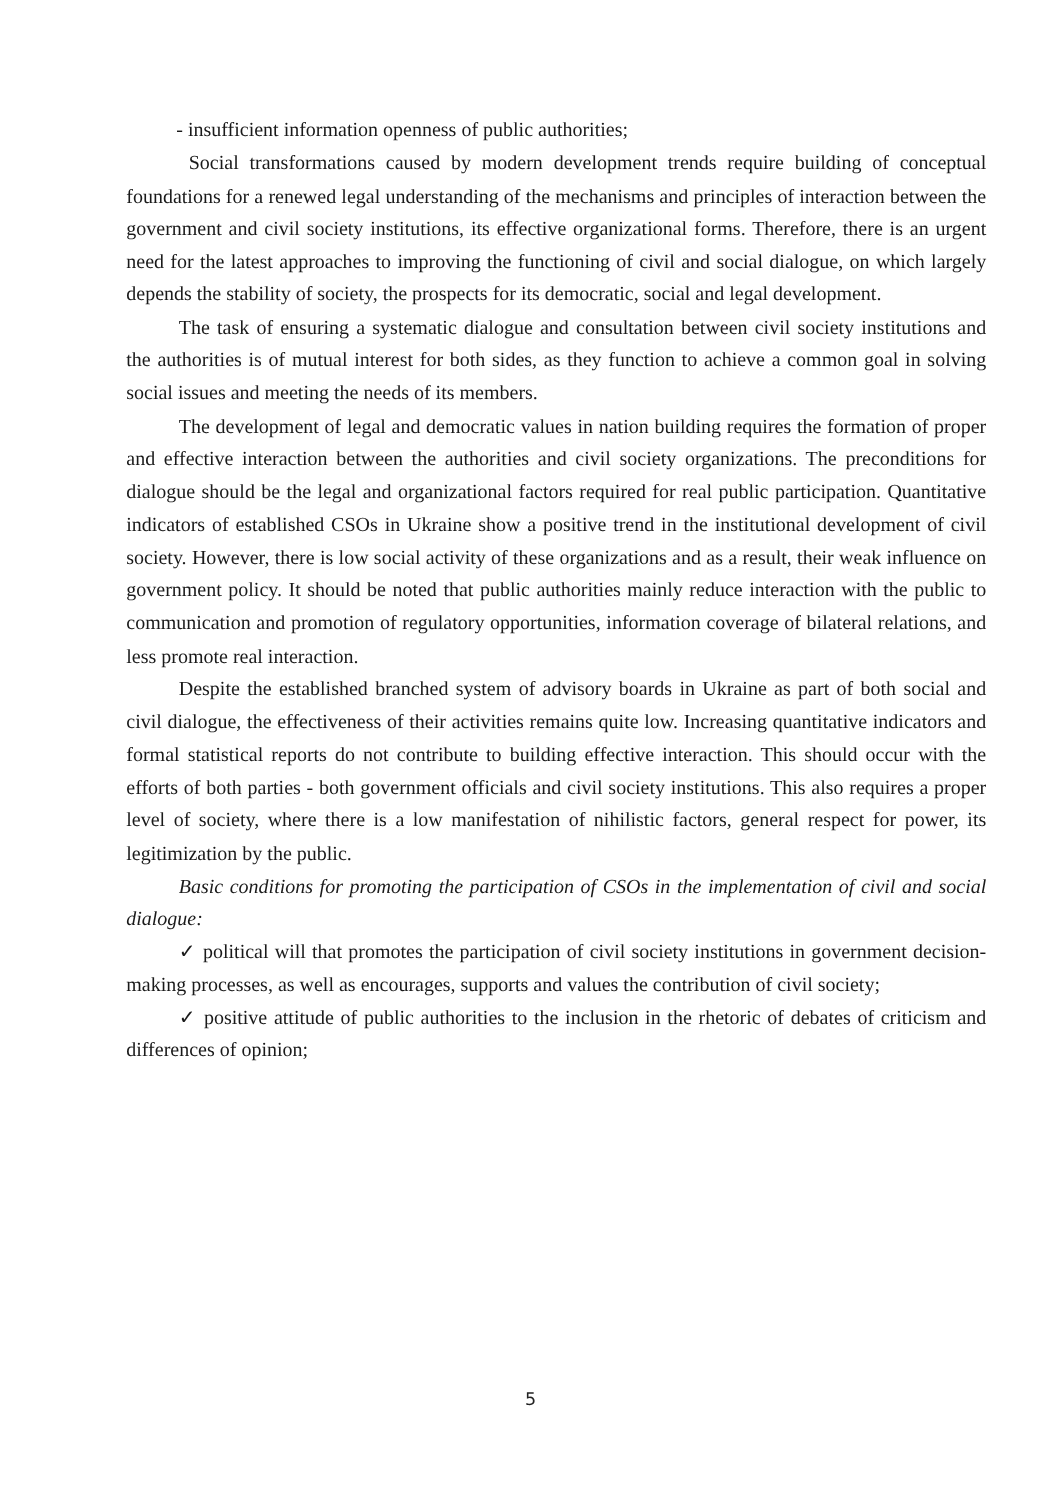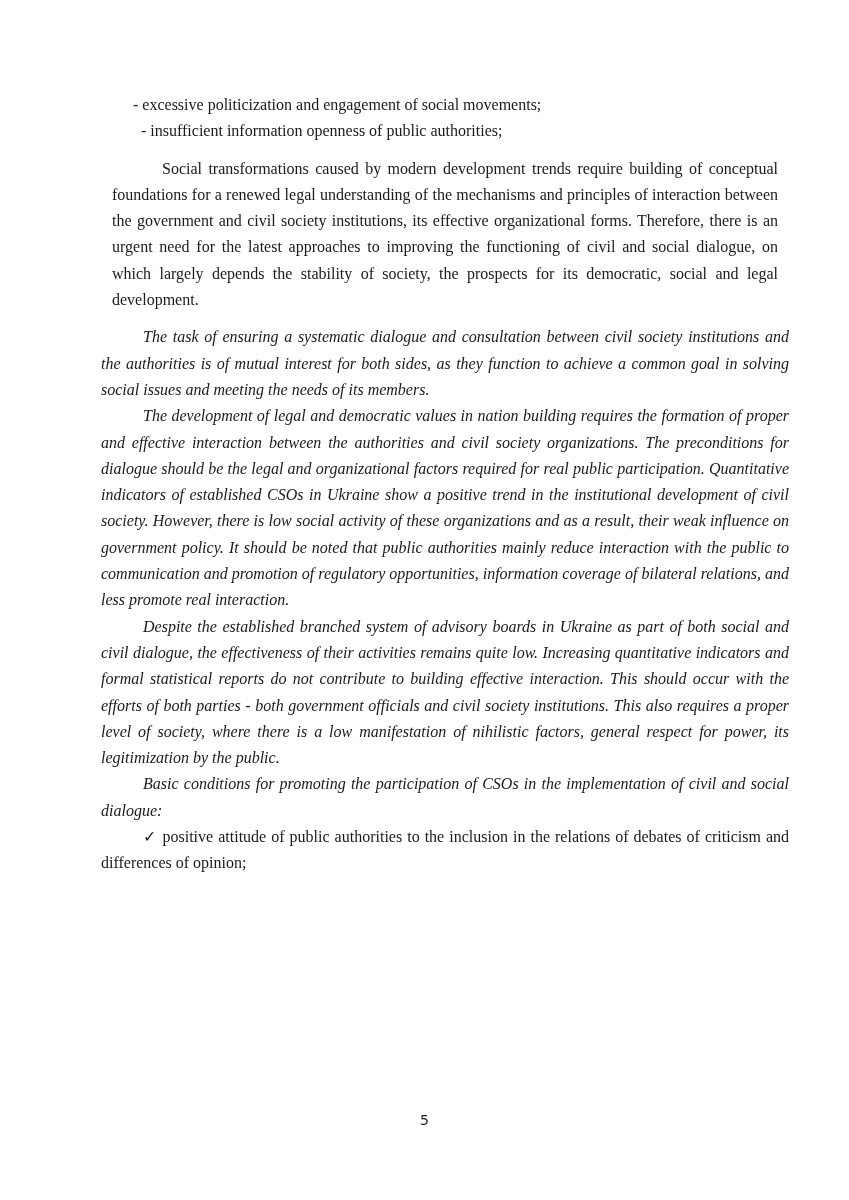--- a/index.html
+++ b/index.html
@@ -3,43 +3,43 @@
 <meta charset="utf-8">
 <style>
   html, body { margin: 0; padding: 0; background: #ffffff; }
   body { width: 849px; height: 1200px; position: relative; overflow: hidden; }
   .page {
     position: absolute; left: 101px; top: 92px; width: 688px;
     font-family: "Liberation Serif", "DejaVu Serif", serif;
     font-size: 16px; line-height: 26.3px; color: #1a1a1a;
     text-align: justify;
   }
-  .p { margin: 0; text-indent: 42px; font-style: italic; }
+  .p { margin: 0; text-indent: 42px; }
   .dash1 { margin: 0; text-indent: 32px; text-align: left; }
   .dash2 { margin: 0; text-indent: 40px; text-align: left; }
   .dash3 { margin: 0; text-indent: 40px; }
-  .p-social { margin: 11px; text-indent: 50px; }
+  .p-social { margin: 0; text-indent: 50px; }
   .italic { font-style: italic; }
   .check { margin: 0; text-indent: 42px; }
   .check-icon { display: inline; }
   .page-number {
     position: absolute; top: 1112px; left: 0; width: 849px; text-align: center;
     font-family: "DejaVu Sans", sans-serif; font-size: 14px; color: #222;
   }
 </style>
 </head>
 <body>
 
 <div class="page">
-  <p class="dash1">- excessive politicization and engagement of social movements;</p>
   <p class="dash2">- insufficient information openness of public authorities;</p>
 
   <p class="p-social">Social transformations caused by modern development trends require building of conceptual foundations for a renewed legal understanding of the mechanisms and principles of interaction between the government and civil society institutions, its effective organizational forms. Therefore, there is an urgent need for the latest approaches to improving the functioning of civil and social dialogue, on which largely depends the stability of society, the prospects for its democratic, social and legal development.</p>
   <p class="p">The task of ensuring a systematic dialogue and consultation between civil society institutions and the authorities is of mutual interest for both sides, as they function to achieve a common goal in solving social issues and meeting the needs of its members.</p>
   <p class="p">The development of legal and democratic values in nation building requires the formation of proper and effective interaction between the authorities and civil society organizations. The preconditions for dialogue should be the legal and organizational factors required for real public participation. Quantitative indicators of established CSOs in Ukraine show a positive trend in the institutional development of civil society. However, there is low social activity of these organizations and as a result, their weak influence on government policy. It should be noted that public authorities mainly reduce interaction with the public to communication and promotion of regulatory opportunities, information coverage of bilateral relations, and less promote real interaction.</p>
   <p class="p">Despite the established branched system of advisory boards in Ukraine as part of both social and civil dialogue, the effectiveness of their activities remains quite low. Increasing quantitative indicators and formal statistical reports do not contribute to building effective interaction. This should occur with the efforts of both parties - both government officials and civil society institutions. This also requires a proper level of society, where there is a low manifestation of nihilistic factors, general respect for power, its legitimization by the public.</p>
 
   <p class="p italic">Basic conditions for promoting the participation of CSOs in the implementation of civil and social dialogue:</p>
 
-  <p class="check"><span class="check-icon">✓</span> <span>positive attitude of public authorities to the inclusion in the relations of debates of criticism and differences of opinion;</span></p>
+  <p class="check"><span class="check-icon">✓</span> <span>political will that promotes the participation of civil society institutions in government decision-making processes, as well as encourages, supports and values the contribution of civil society;</span></p>
+  <p class="check"><span class="check-icon">✓</span> <span>positive attitude of public authorities to the inclusion in the rhetoric of debates of criticism and differences of opinion;</span></p>
 </div>
 
 <div class="page-number">5</div>
 
 </body></html>

